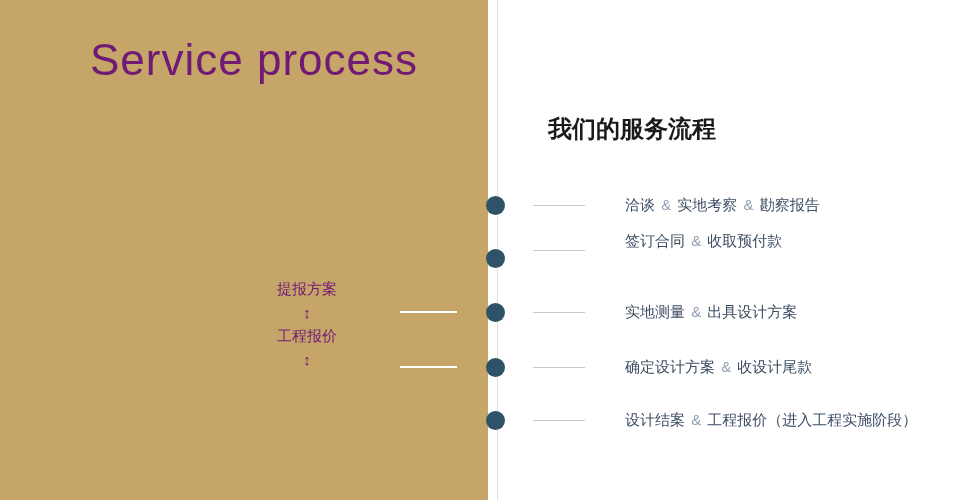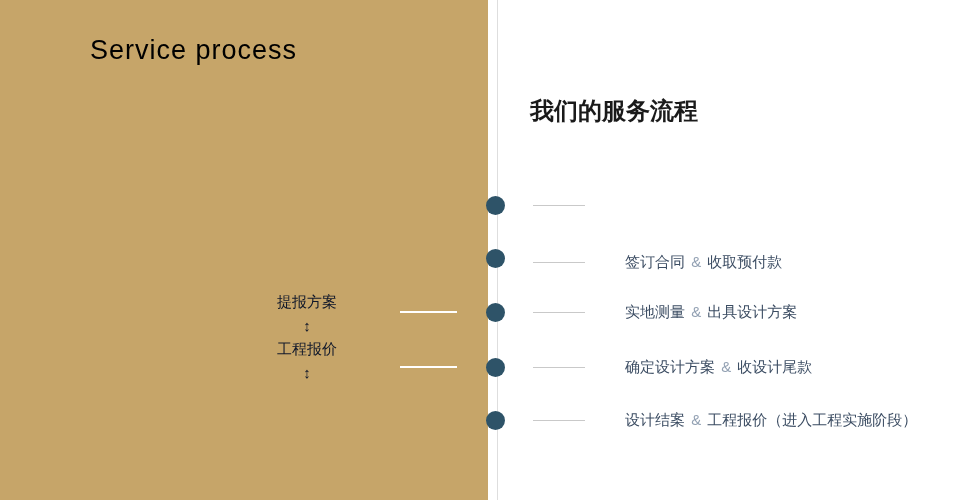--- a/index.html
+++ b/index.html
@@ -3,43 +3,43 @@
 <meta charset="utf-8">
 <style>
   html,body{margin:0;padding:0;background:#fff;}
   .slide{
     position:relative;width:970px;height:500px;overflow:hidden;background:#fff;
     font-family:"Liberation Sans","DejaVu Sans",sans-serif;
   }
   .left-panel{position:absolute;left:0;top:0;width:488px;height:100%;background:var(--panel-gold,#c6a569);}
   .title{
     position:absolute;left:90px;top:36px;margin:0;
-    font-size:27px;font-weight:300;color:#000000;letter-spacing:1px;line-height:1.1;
+    font-size:44px;font-weight:300;color:#701a75;letter-spacing:1px;line-height:1.1;
   }
   .flow{
-    position:absolute;left:232px;top:292px;width:150px;text-align:center;
-    color:#0f172a;font-size:15px;
+    position:absolute;left:232px;top:279px;width:150px;text-align:center;
+    color:#701a75;font-size:15px;
   }
   .flow .step{line-height:20px;}
   .flow .arrow{line-height:27px;font-size:15px;}
   .white-line{position:absolute;left:400px;width:57px;height:2px;background:#ffffff;}
   .line-a{top:311px;}
   .line-b{top:366px;}
   .divider{position:absolute;left:497px;top:0;width:1px;height:100%;background:var(--divider-gray,#dedede);}
   .dot{
     position:absolute;left:486px;width:19px;height:19px;border-radius:50%;
     background:var(--dot-navy,#2e5368);
   }
   .dot.d0{top:196px;} .dot.d1{top:249px;} .dot.d2{top:303px;} .dot.d3{top:358px;} .dot.d4{top:411px;}
   .right-heading{
-    position:absolute;left:530px;top:95px;margin:0;
+    position:absolute;left:530px;top:95px;margin:18px;
     font-size:24px;font-weight:bold;color:var(--heading-dark,#1a1a1a);
   }
   .row{position:absolute;left:533px;height:20px;display:flex;align-items:center;}
-  .row.r0{top:195px;} .row.r1{top:252px;} .row.r2{top:302px;} .row.r3{top:357px;} .row.r4{top:410px;text-align:right;}
+  .row.r0{top:195px;} .row.r1{top:231px;align-items:flex-end;} .row.r2{top:302px;} .row.r3{top:357px;} .row.r4{top:410px;text-align:right;}
   .tick{width:52px;height:1px;background:var(--tick-gray,#c9c9c9);margin-right:40px;flex:none;}
   .item-text{font-size:15px;color:var(--text-navy,#3c4d63);white-space:nowrap;}
   .item-text .amp{color:var(--amp-gray,#93a1b3);padding:0 2px;}
 </style>
 </head>
 <body>
 
 <div class="slide">
 
   <div class="left-panel">
@@ -61,20 +61,21 @@
   <div class="dot d0"></div>
   <div class="dot d1"></div>
   <div class="dot d2"></div>
   <div class="dot d3"></div>
   <div class="dot d4"></div>
 
   <h2 class="right-heading">我们的服务流程</h2>
 
   <div class="row r0">
     <span class="tick"></span>
+    <span class="item-text amp-colorize">洽谈 <span class="amp">&amp;</span> 实地考察 <span class="amp">&amp;</span> 勘察报告</span>
   </div>
   <div class="row r1">
     <span class="tick"></span>
     <span class="item-text amp-colorize">签订合同 <span class="amp">&amp;</span> 收取预付款</span>
   </div>
   <div class="row r2">
     <span class="tick"></span>
     <span class="item-text amp-colorize">实地测量 <span class="amp">&amp;</span> 出具设计方案</span>
   </div>
   <div class="row r3">

